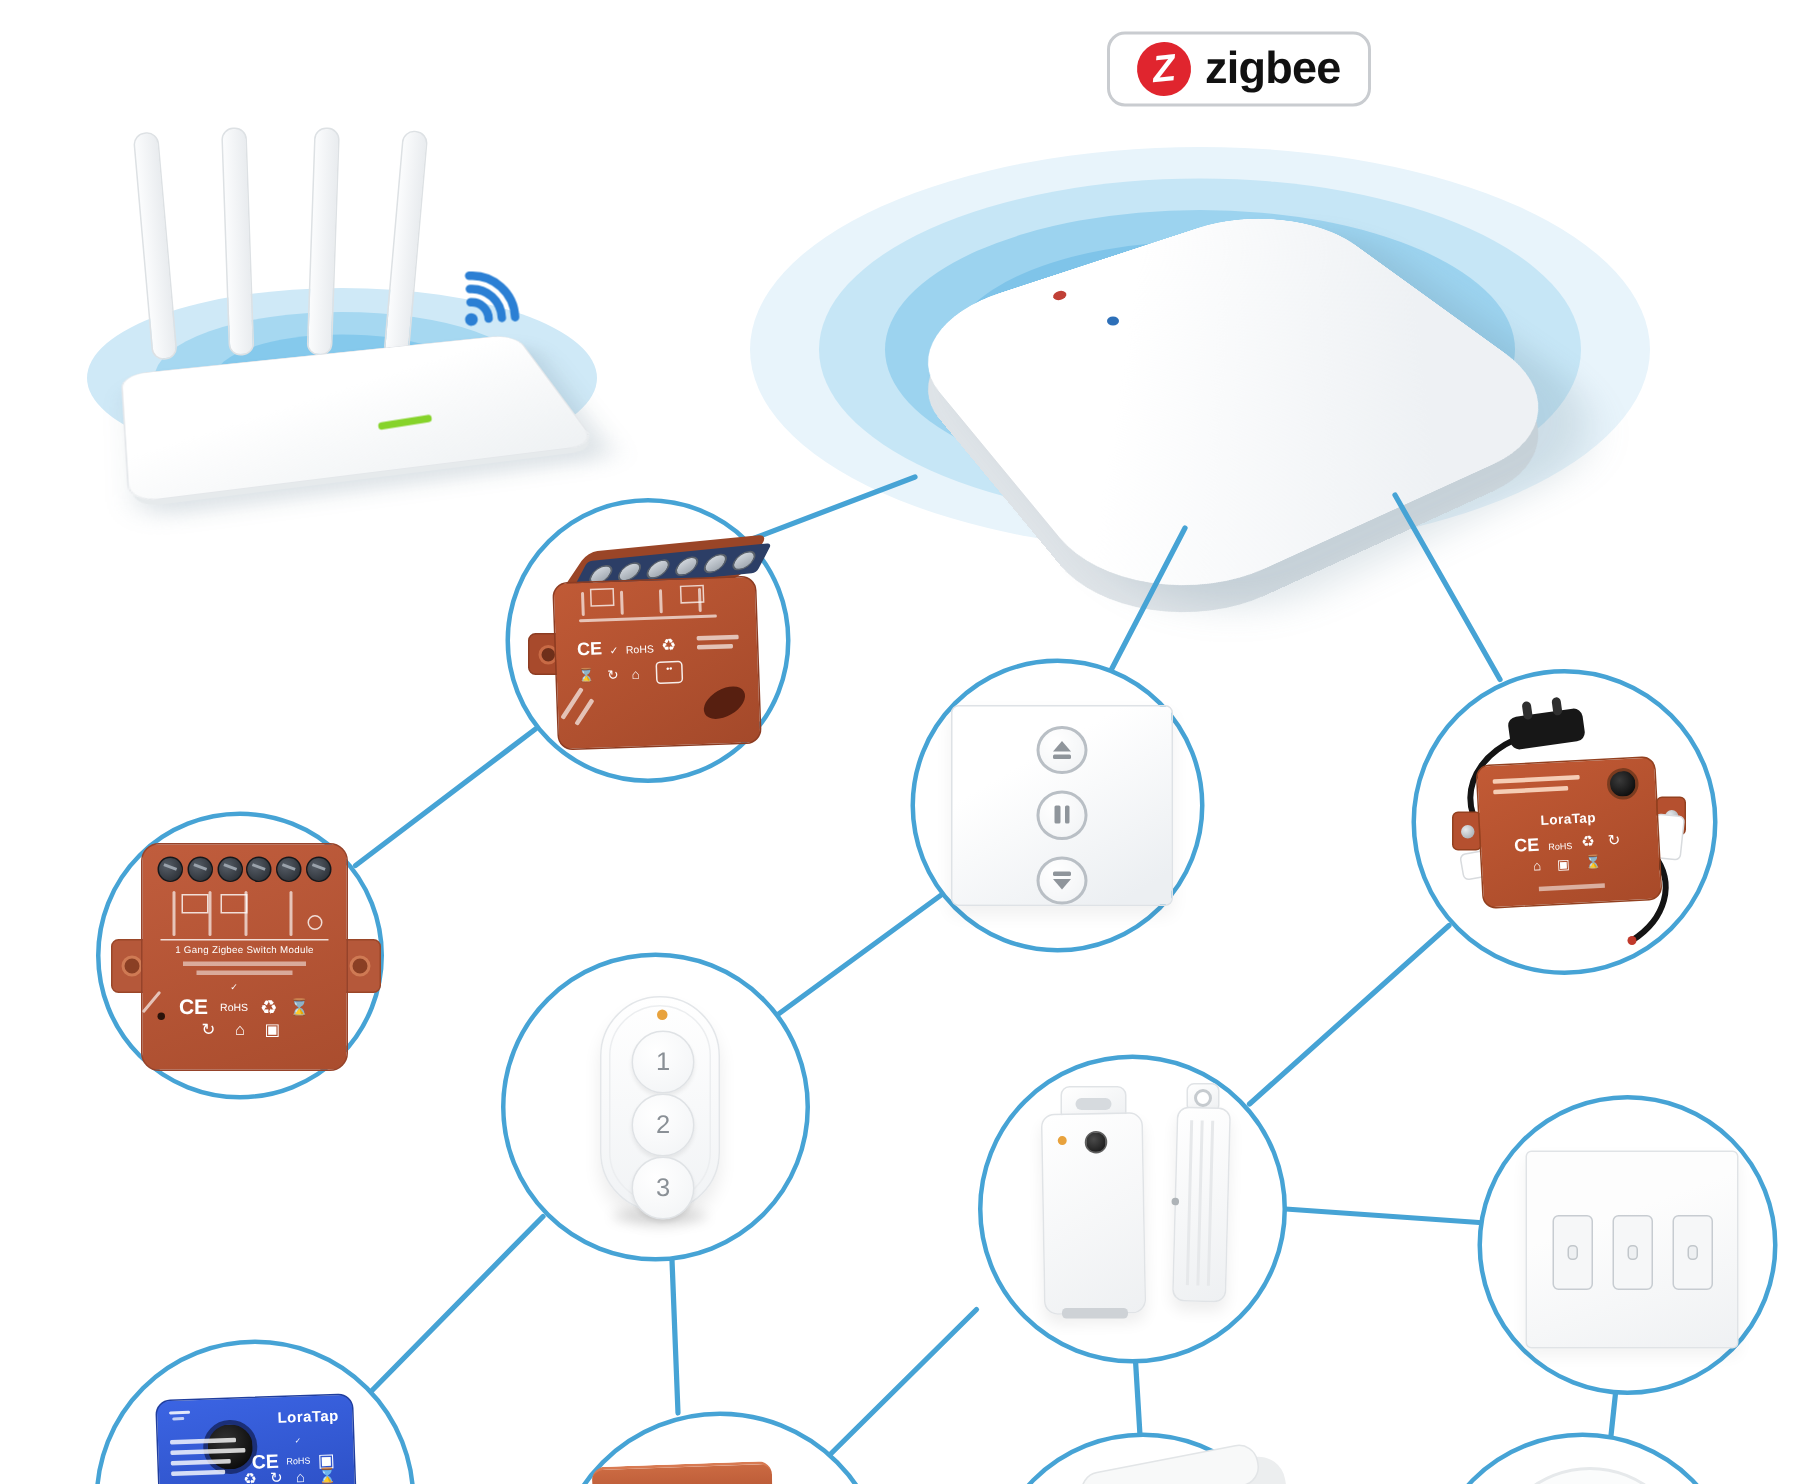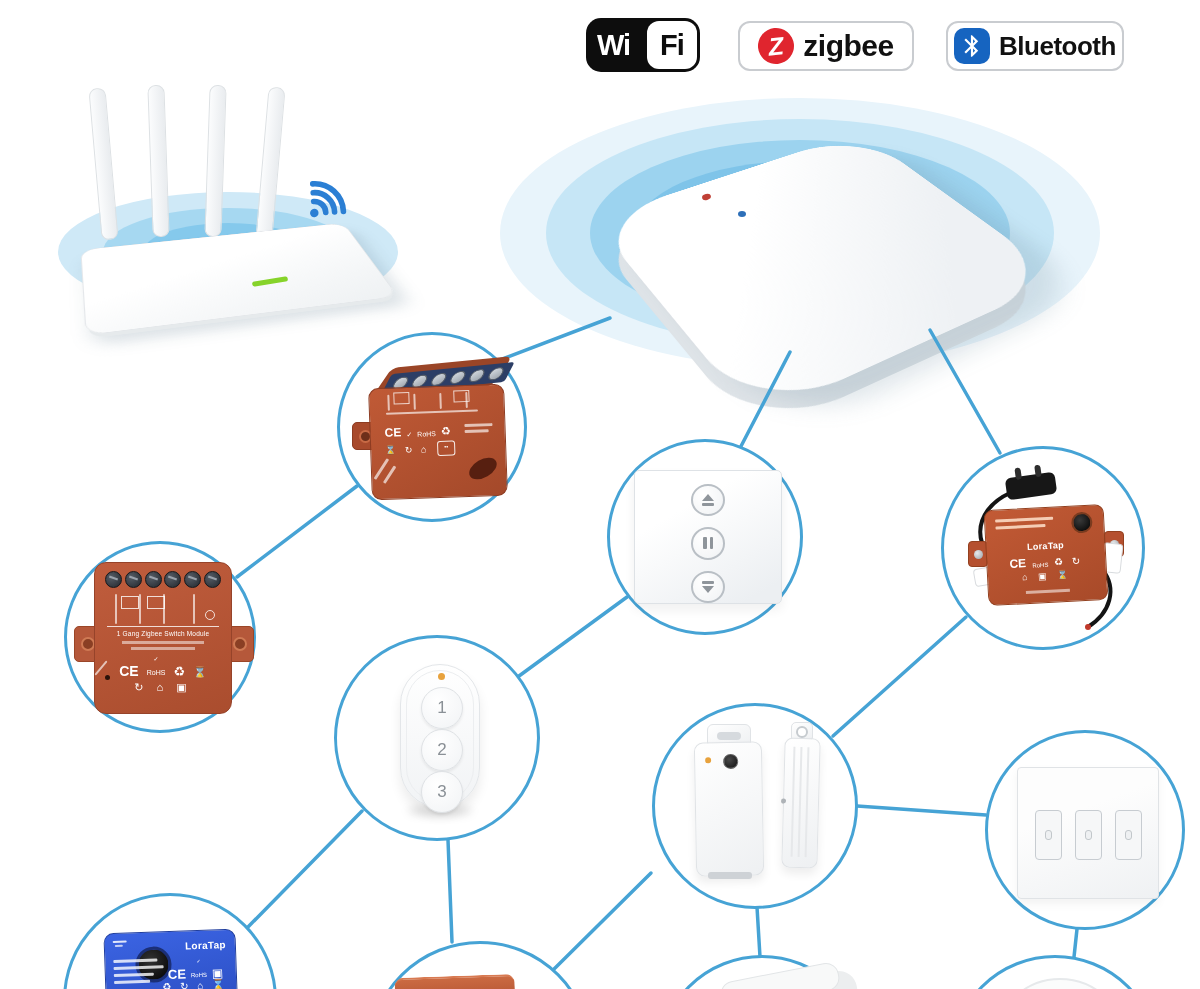--- a/index.html
+++ b/index.html
@@ -64,37 +64,23 @@
           display:flex;align-items:center;justify-content:center;color:#8a9096;font-size:17px;}
   .wsw-btn{width:27px;height:50px;border:1.5px solid #c7ccd1;border-radius:4px;background:#f6f7f8;
           display:flex;align-items:center;justify-content:center;box-sizing:border-box;}
   .wsw-dot{width:5px;height:8px;border:1px solid #c2c7cb;border-radius:3px;background:#eef0f2;}
 </style>
 </head>
 <body>
 
 <div id="canvas">
 
-  <div class="badge-wifi">
-    <span class="wi">Wi</span>
-    <span class="fi-box">
-      <span class="fi">Fi</span>
-    </span>
-  </div>
   <div class="badge-pill" style="left:738px;top:21px;width:176px;">
     <span class="zb-circle">Z</span>
     <span class="badge-label" style="font-size:30px;">zigbee</span>
-  </div>
-  <div class="badge-pill" style="left:946px;top:21px;width:178px;">
-    <span class="bt-square">
-      <svg width="26" height="26" viewBox="0 0 24 24">
-          <path fill="#ffffff" d="M14.88 16.29L13 18.17v-3.76l1.88 1.88M13 5.83l1.88 1.88L13 9.59V5.83M17.71 7.71L12 2h-1v7.59L6.41 5 5 6.41 10.59 12 5 17.59 6.41 19 11 14.41V22h1l5.71-5.71-4.3-4.29 4.3-4.29z"></path>
-        </svg>
-    </span>
-    <span class="badge-label" style="font-size:26px;">Bluetooth</span>
   </div>
 
   <div class="ring" style="left:58px;top:192px;width:340px;height:120px;background:#cfe9f7;z-index:1;"></div>
   <div class="ring" style="left:103px;top:208px;width:250px;height:88px;background:#a6d8f1;z-index:1;"></div>
   <div class="ring" style="left:143px;top:223px;width:170px;height:58px;background:#85c9ec;z-index:1;"></div>
   <div class="antenna" style="left:95px;top:88px;transform:rotate(-5deg);"></div>
   <div class="antenna" style="left:150px;top:85px;transform:rotate(-2deg);"></div>
   <div class="antenna" style="left:207px;top:85px;transform:rotate(2deg);"></div>
   <div class="antenna" style="left:262px;top:87px;transform:rotate(5deg);"></div>
   <div class="router-body"></div>

